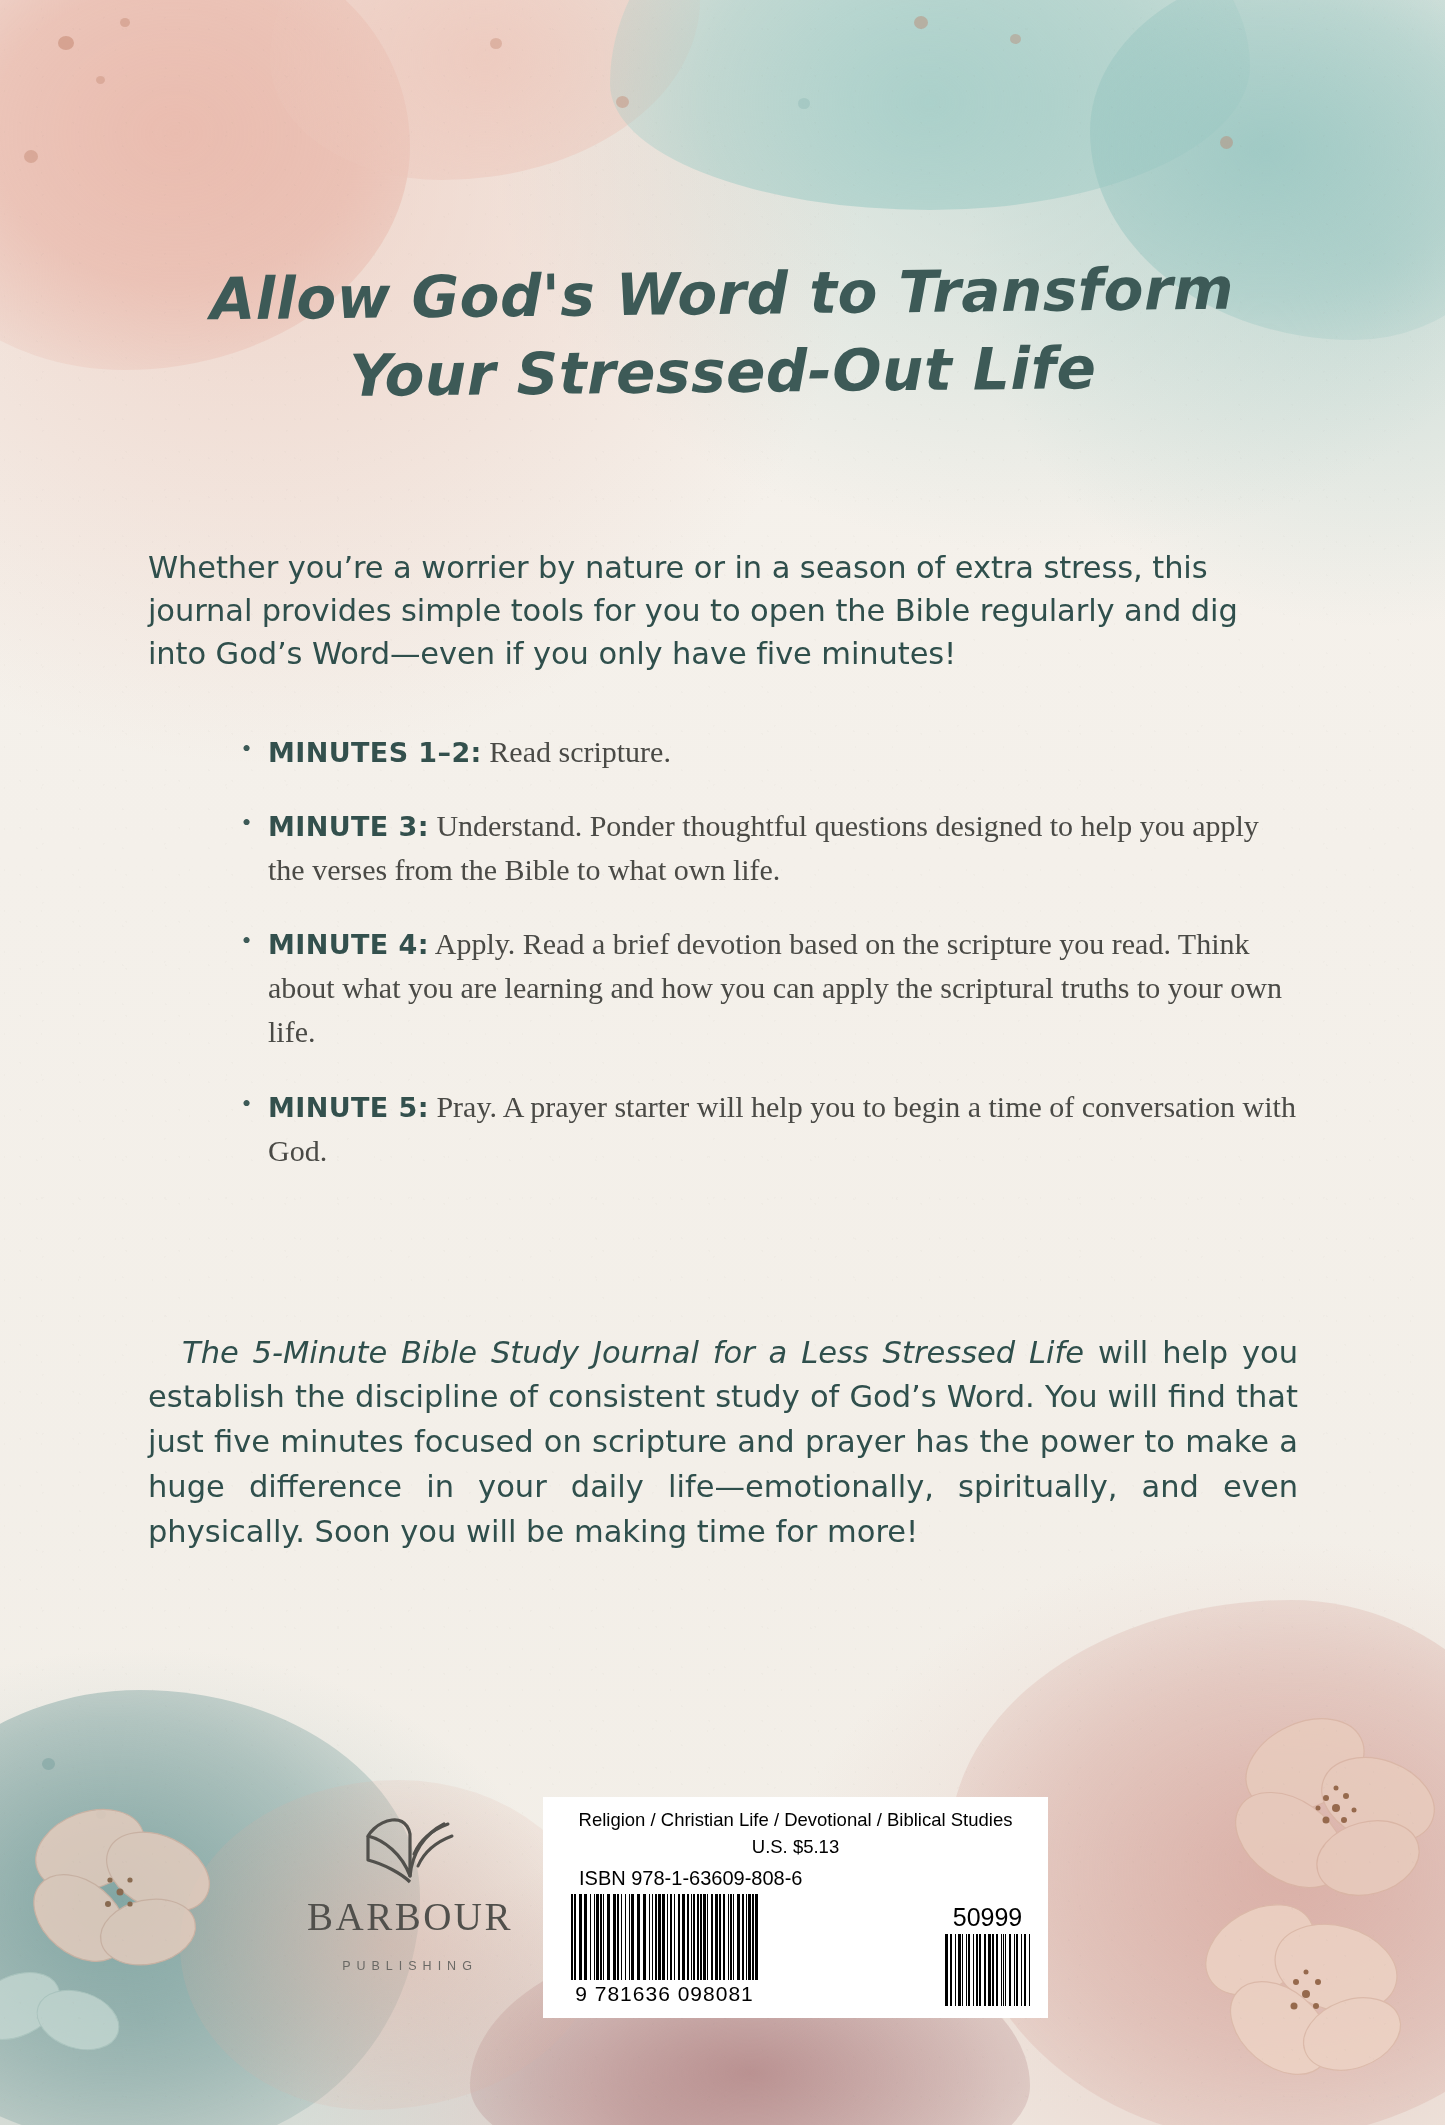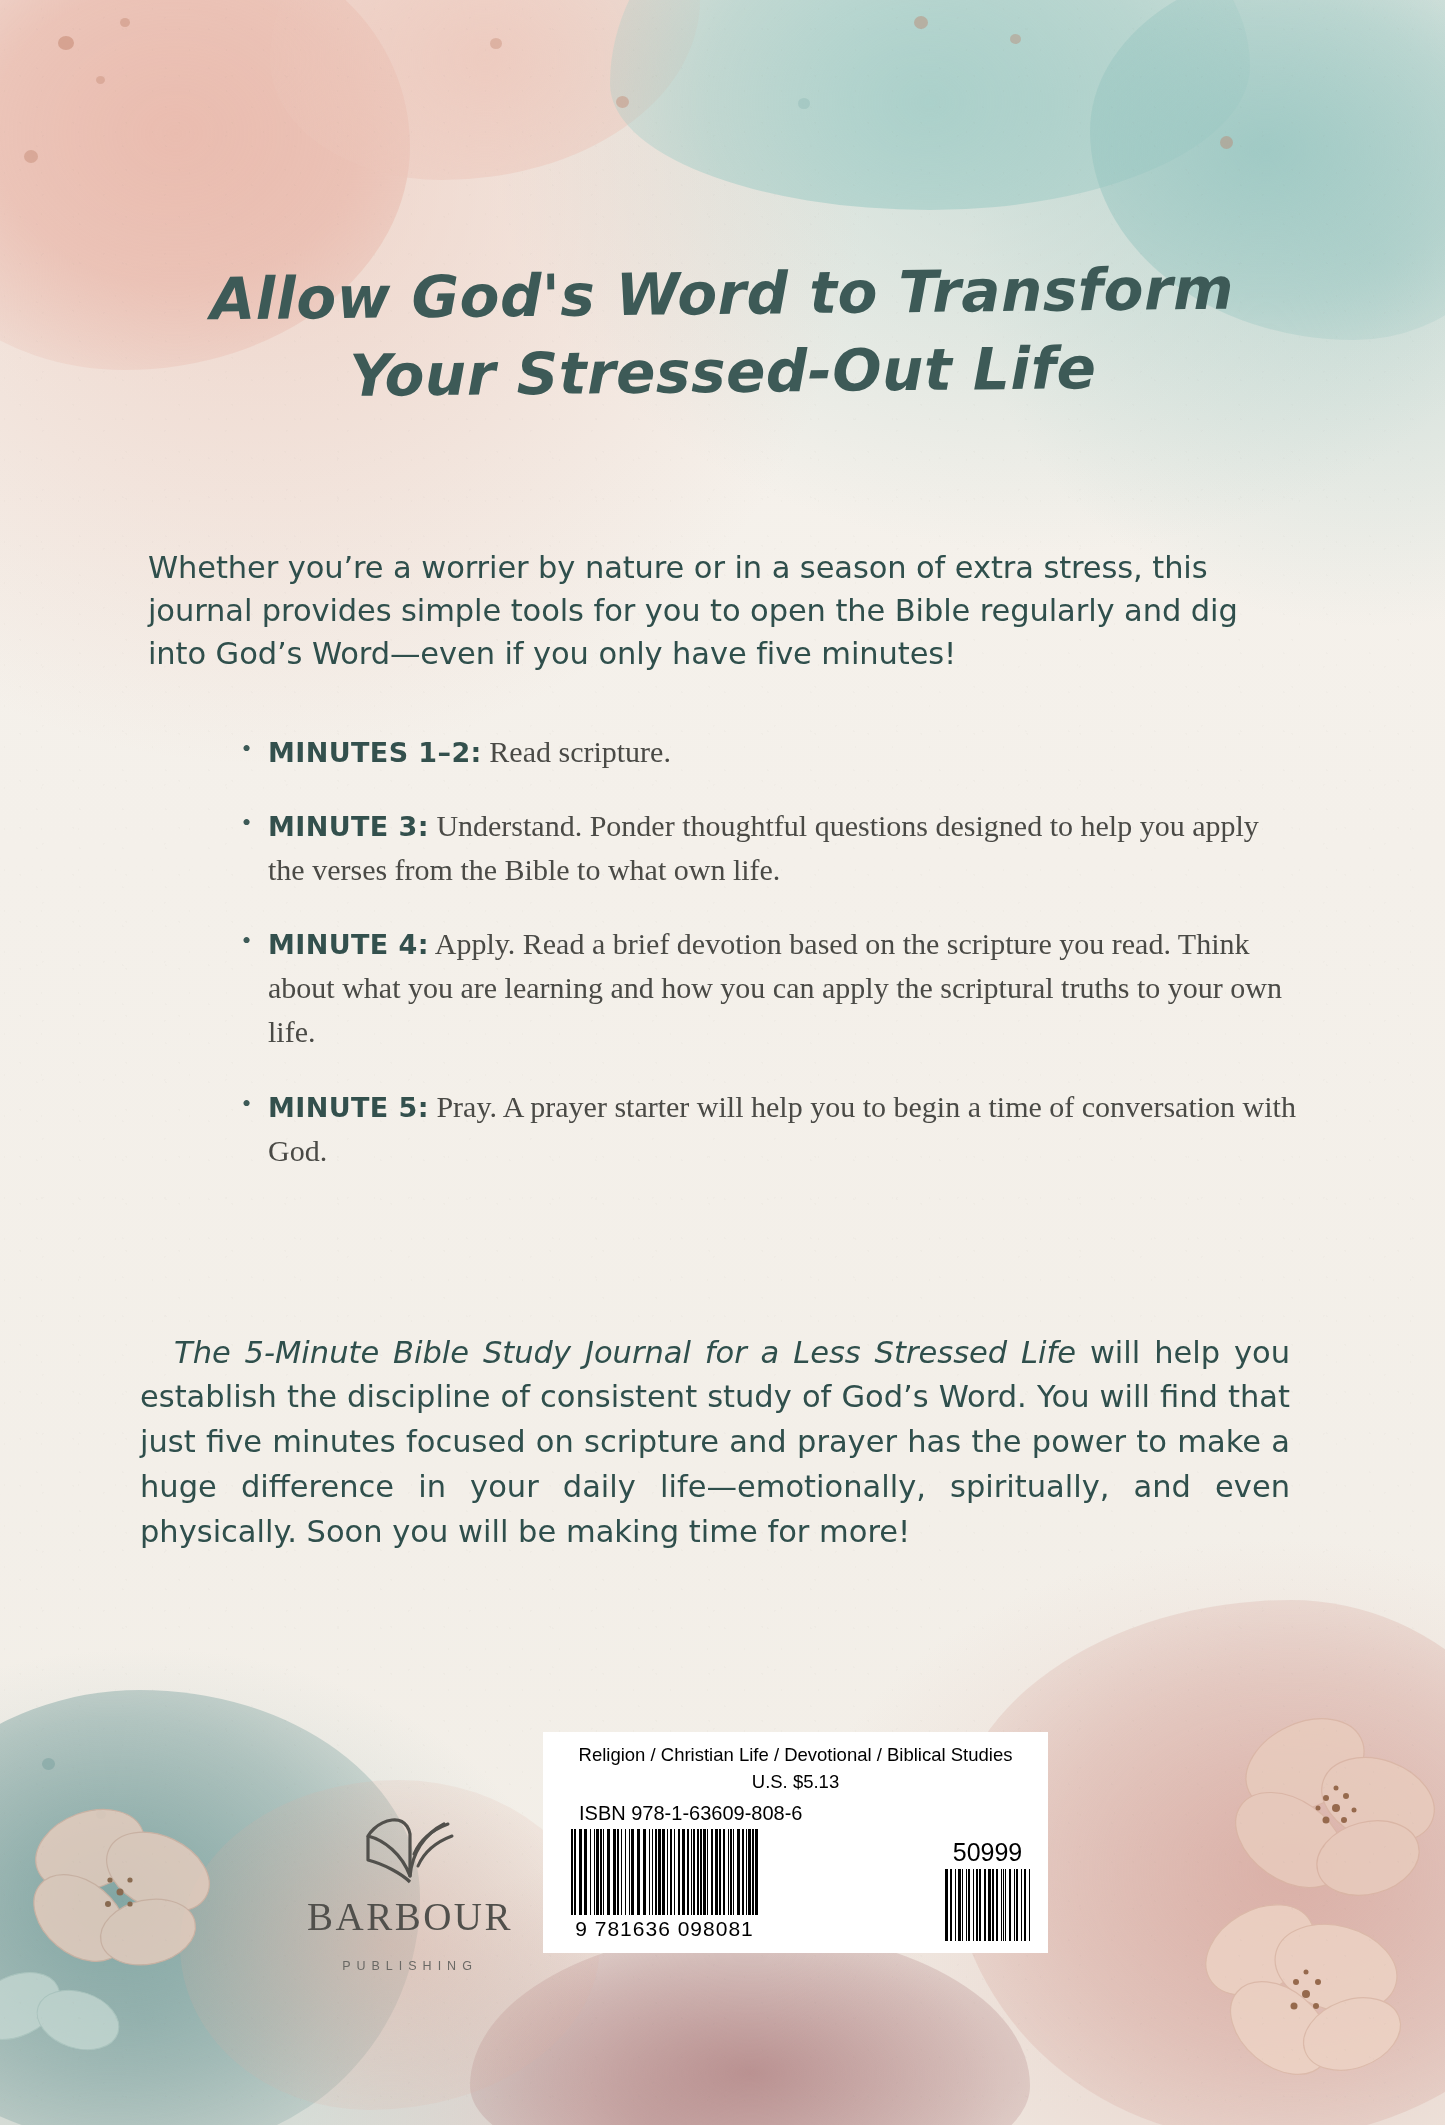--- a/index.html
+++ b/index.html
@@ -158,37 +158,37 @@
   .bullet b {
     font-family: "DejaVu Sans", sans-serif;
     font-weight: 700;
     font-size: 27px;
     color: #33504d;
     letter-spacing: 0.4px;
   }
 
   #closing {
     position: absolute;
-    left: 140px; top: 1300px;
+    left: 148px; top: 1300px;
     width: 1150px;
     color: #2f4f4c;
     font-family: "DejaVu Sans", sans-serif;
     font-size: 30.5px;
     line-height: 1.47;
     text-align: justify;
     text-indent: 34px;
   }
   #closing .bookttl {
     font-style: italic;
   }
 
   
   #barcode-block {
     position: absolute;
-    left: 543px; top: 1732px;
+    left: 543px; top: 1797px;
     width: 505px;
     background: #ffffff;
     padding: 10px 8px 12px 8px;
     box-sizing: border-box;
     font-family: "Liberation Sans", sans-serif;
     color: #000;
   }
   #bisac-line, #price-line {
     text-align: center;
     font-size: 18.5px;

